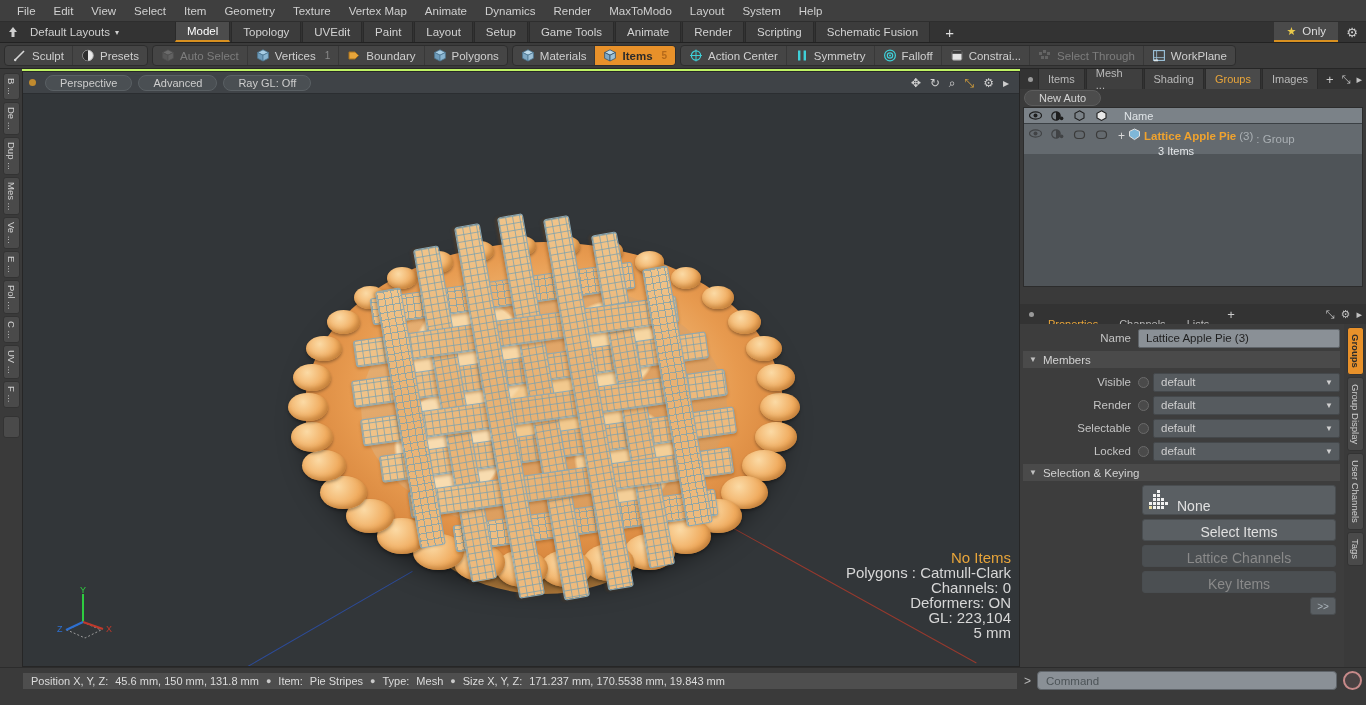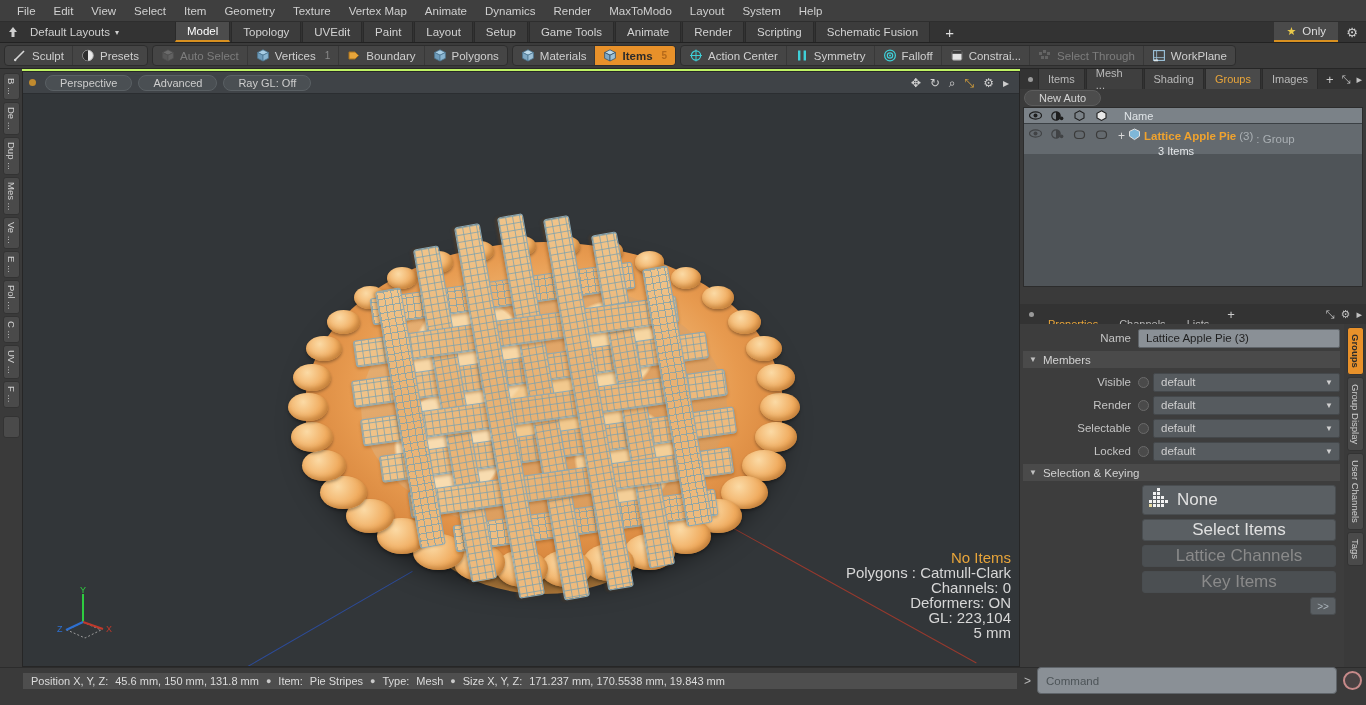--- a/index.html
+++ b/index.html
@@ -143,41 +143,41 @@
   .pfield{flex:1;height:19px;background:#8a9096;border:1px solid #5f6469;border-radius:2px;
           display:flex;align-items:center;padding:0 7px;color:#1f1f1f;font-size:11.5px;}
   .psel{flex:1;height:19px;background:#565b5f;border:1px solid #44484b;border-radius:2px;
         display:flex;align-items:center;padding:0 7px;color:#cfcfcf;font-size:11.5px;position:relative;}
   .psel .arrow{position:absolute;right:6px;color:#d0d0d0;font-size:8px;}
   .pdot{width:11px;height:11px;border-radius:50%;border:1px solid #6a6a6a;background:#4a4a4a;margin-right:4px;flex:0 0 11px;}
   .sechead{display:flex;align-items:center;height:17px;background:#4a4a4a;margin:2px 0 4px 3px;
            padding-left:6px;color:#d2d2d2;font-size:11.5px;gap:6px;}
   .sechead .tri{font-size:8px;color:#c0c0c0;}
   .pbtn{height:22px;background:#5a5f63;border:1px solid #494d50;border-radius:3px;
-        display:flex;align-items:center;justify-content:center;color:#e0e0e0;font-size:17px;margin-bottom:4px;}
+        display:flex;align-items:flex-end;justify-content:center;color:#e0e0e0;font-size:14px;margin-bottom:4px;}
   .pbtn.dis{color:#8a8a8a;background:#4b4f52;}
   .pbtn.drop{justify-content:flex-start;padding-left:6px;height:30px;gap:8px;}
   .pbtn-wrap{margin-left:122px;margin-right:4px;}
   .chevbtn{width:26px;height:18px;background:#5a5f63;border:1px solid #494d50;border-radius:3px;
            color:#aab3ba;font-size:10px;display:flex;align-items:center;justify-content:center;margin-left:auto;}
   .rightstrip{width:22px;background:#3a3a3a;padding-top:3px;display:flex;flex-direction:column;align-items:center;}
   .rtab{width:17px;background:#4a4a4a;border:1px solid #333;border-radius:3px;margin-bottom:2px;
         color:#cfcfcf;font-size:9.5px;writing-mode:vertical-rl;text-orientation:mixed;
         display:flex;align-items:center;justify-content:center;padding:6px 0;}
   .rtab.active{background:#e8912a;color:#2b2b2b;font-weight:bold;}
 
   
   #status{height:26px;background:#3a3a3a;display:flex;align-items:center;border-top:1px solid #2c2c2c;}
   #status-left{flex:1;display:flex;align-items:center;height:18px;margin:0 2px 0 22px;
                background:#4e4e4e;border:1px solid #3a3a3a;padding:0 8px;
                color:#dcdcdc;font-size:11px;gap:7px;white-space:nowrap;}
   .sdot{color:#c9c9c9;font-size:9px;}
   #status-right{width:346px;display:flex;align-items:center;gap:6px;padding:0 4px;}
   #status-right .gt{color:#b9b9b9;font-size:12px;}
-  #cmd{flex:1;height:27px;background:#8a9096;border:1px solid #5f6469;border-radius:4px;
+  #cmd{flex:1;height:19px;background:#8a9096;border:1px solid #5f6469;border-radius:4px;
        padding:0 8px;display:flex;align-items:center;color:#4d5458;font-size:11.5px;}
   #recbtn{width:19px;height:19px;border-radius:50%;border:2px solid #c78a8a;background:#4a4243;}
 </style>
 </head>
 <body>
 
 <div id="menubar">
     <div class="mi">File</div>
     <div class="mi">Edit</div>
     <div class="mi">View</div>

